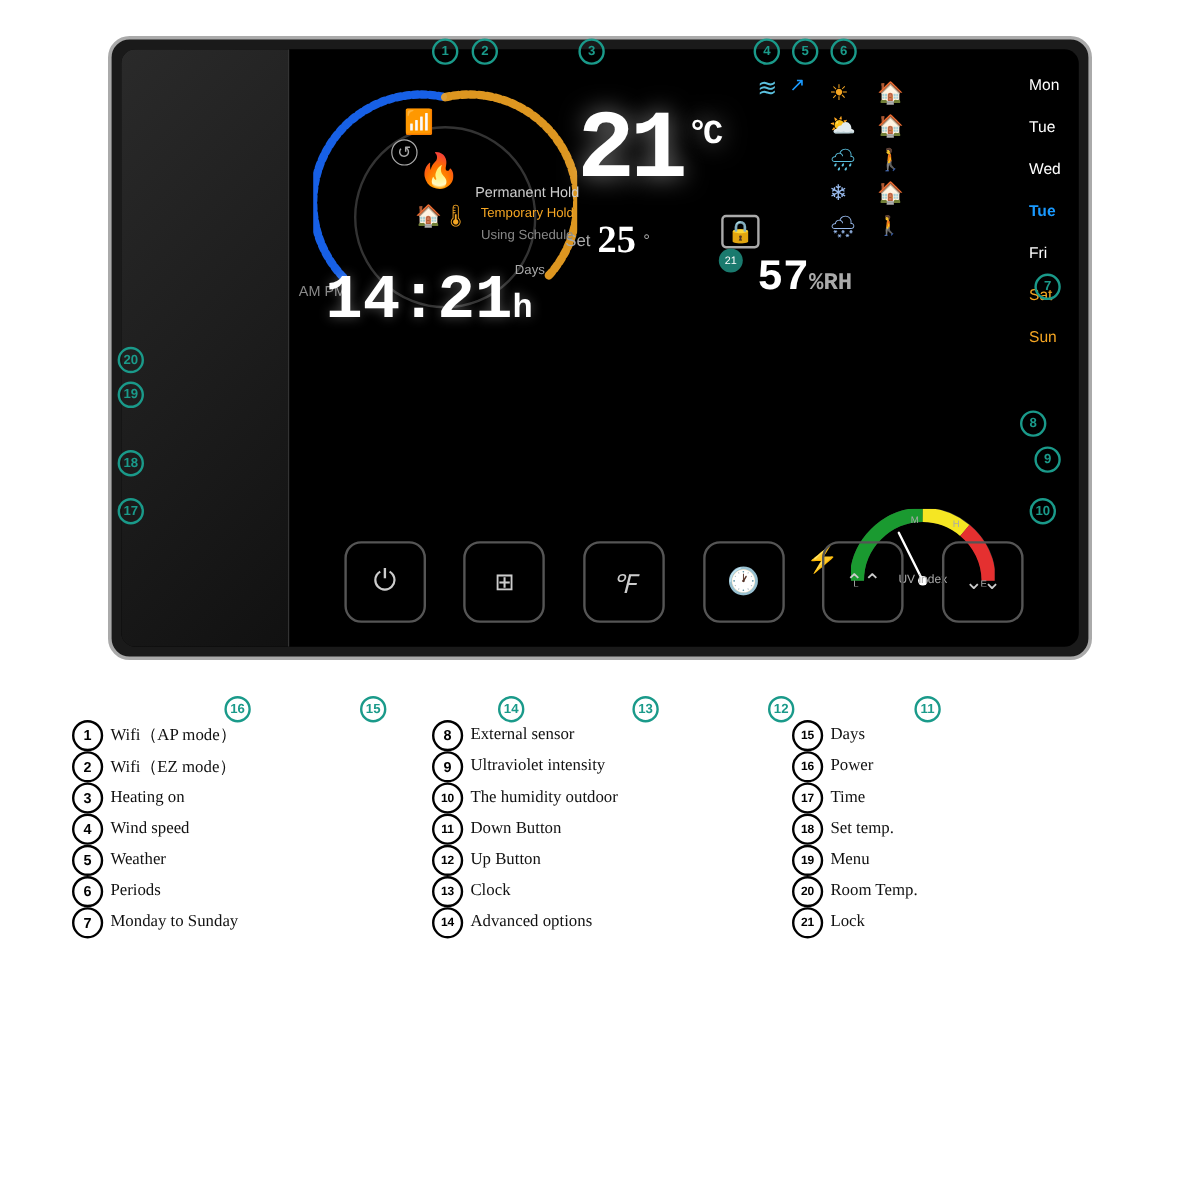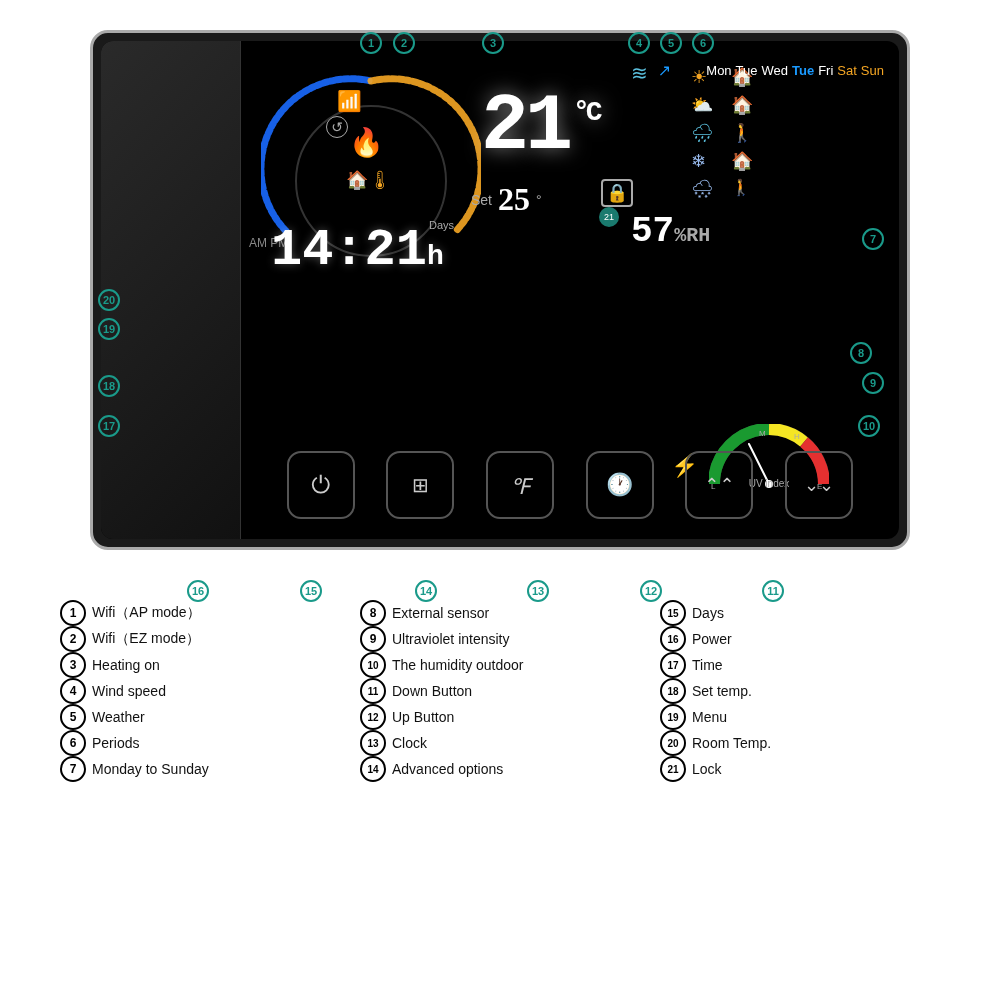--- a/index.html
+++ b/index.html
@@ -239,20 +239,21 @@
       border: 2px solid #000;
       border-radius: 50%;
       display: flex; align-items: center; justify-content: center;
       font-size: 12px;
       font-weight: bold;
       flex-shrink: 0;
     }
     .legend-text {
       font-size: 14px;
       color: #111;
+      font-family: Liberation Serif, serif;
     }
   </style>
 </head>
 <body>
 
 <div class="device-wrapper">
   <div class="device-frame">
     <div class="screen">
 
       <div class="left-panel"></div>
@@ -283,20 +284,25 @@
 
         <div class="set-temp-area">
           <span class="set-label">Set</span>
           <span class="set-value">25</span>
           <span class="set-unit">°</span>
         </div>
 
         <div style="position:absolute;top:138px;left:360px;color:#aaa;font-size:18px;border:2px solid #aaa;border-radius:4px;padding:1px 3px;">🔒</div>
         <div style="position:absolute;top:166px;left:358px;background:#1a7a6e;color:#fff;border-radius:50%;width:20px;height:20px;font-size:9px;display:flex;align-items:center;justify-content:center;">21</div>
 
+        <div class="hold-text">
+          <div class="hold-permanent">Permanent Hold</div>
+          <div class="hold-temporary">Temporary Hold</div>
+          <div class="hold-schedule">Using Schedule</div>
+        </div>
 
         <div class="am-pm">AM PM</div>
 
         <div class="time-display">
           <span>14:21</span><span style="font-size:28px;">h</span>
         </div>
         <div class="days-label">Days</div>
 
         <div class="humidity-display">
           <span>57</span><span class="humidity-unit">%RH</span>
@@ -316,21 +322,21 @@
         </div>
 
         <div style="position:absolute;top:25px;left:490px;display:flex;flex-direction:column;gap:6px;">
           <span style="color:#f5a623;font-size:18px;">🏠</span>
           <span style="color:#f5a623;font-size:18px;">🏠</span>
           <span style="color:#5bc0de;font-size:18px;">🚶</span>
           <span style="color:#f5a623;font-size:18px;">🏠</span>
           <span style="color:#aaa;font-size:16px;">🚶</span>
         </div>
 
-        <div style="position:absolute;top:22px;right:15px;display:flex;gap:4px;">
+        <div style="position:absolute;top:22px;right:15px;display:flex;flex-direction:column;gap:20px;">
           <span style="color:#fff;font-size:13px;">Mon</span>
           <span style="color:#fff;font-size:13px;">Tue</span>
           <span style="color:#fff;font-size:13px;">Wed</span>
           <span style="color:#1a9aff;font-size:13px;font-weight:bold;">Tue</span>
           <span style="color:#fff;font-size:13px;">Fri</span>
           <span style="color:#f5a623;font-size:13px;">Sat</span>
           <span style="color:#f5a623;font-size:13px;">Sun</span>
         </div>
 
         <div style="position:absolute;bottom:50px;right:70px;width:120px;height:65px;overflow:hidden;">

